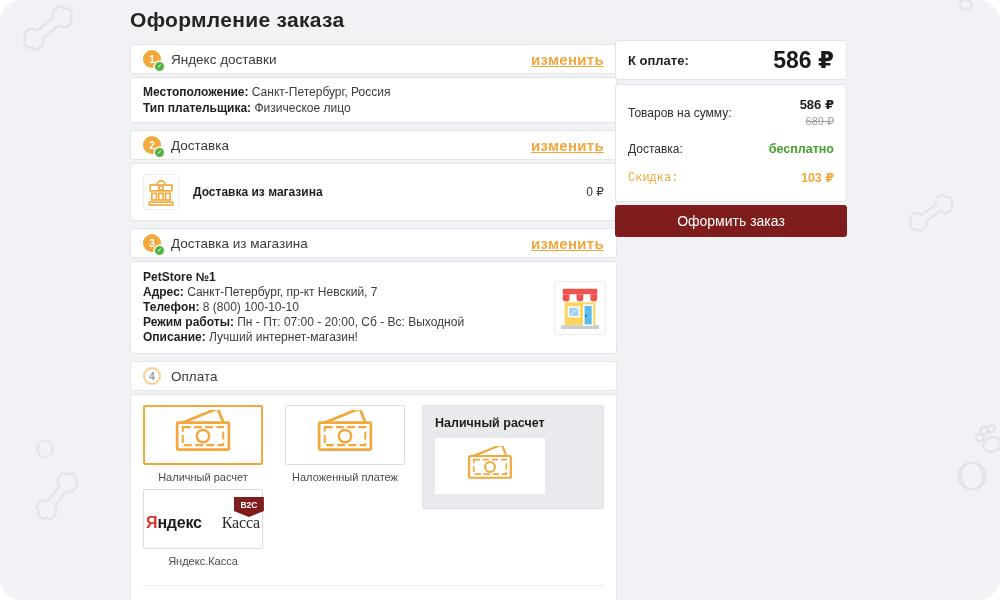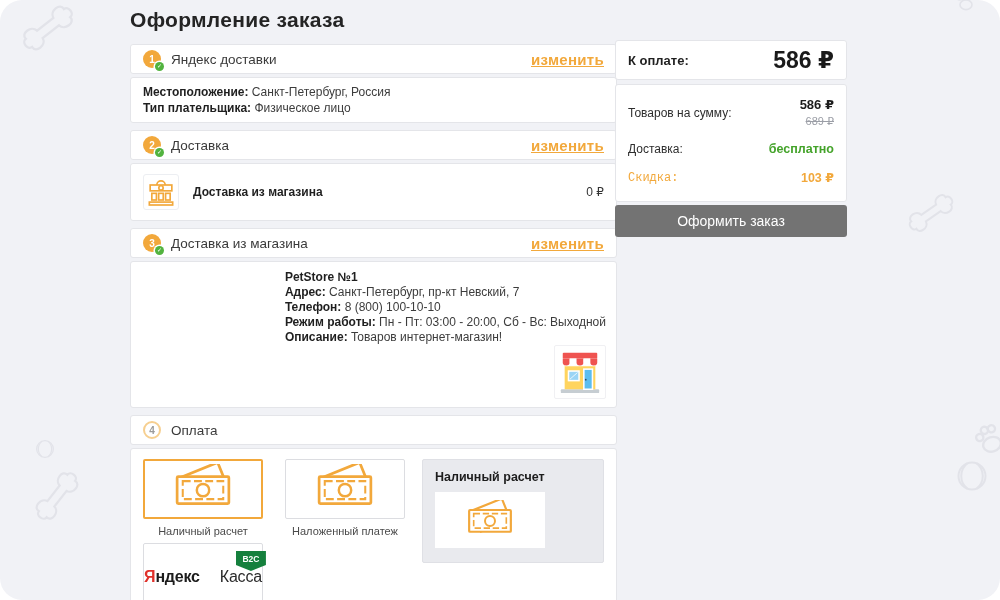--- a/index.html
+++ b/index.html
@@ -27,21 +27,21 @@
 
   .kv { font-size:12px; line-height:16px; color:#3c3c3c; }
   .kv b { color:#1f1f1f; }
 
   .dl-row { display:flex; align-items:center; gap:14px; padding:4px 0; }
   .icon-box { width:36px; height:36px; border:1px solid #eceef2; border-radius:3px;
     display:flex; align-items:center; justify-content:center; background:#fff; }
   .dl-label { font-size:12px; font-weight:700; color:#1f1f1f; }
   .dl-price { margin-left:auto; font-size:12px; font-weight:500; color:#333; }
 
-  .pickup-body { display:flex; align-items:flex-end; padding:8px 10px 8px 12px;flex-direction:column; }
+  .pickup-body { display:flex; align-items:center; padding:8px 10px 8px 12px; }
   .pickup-text { flex:1; font-size:12px; line-height:15px; color:#3c3c3c; }
   .pickup-text b { color:#1f1f1f; }
   .store-img { width:52px; height:54px; margin-left:8px; background:#fff; border:1px solid #f0f0f3; border-radius:2px; padding:2px; }
 
   .pay-body { padding:10px 12px 20px; }
   .pay-row { display:flex; align-items:flex-start; }
   .pay-opts { display:flex; flex-wrap:wrap; width:272px; column-gap:22px; }
   .pay-opt { width:120px; display:flex; flex-direction:column; align-items:center; margin-bottom:6px; }
   .tile { width:120px; height:60px; border:1px solid #dcdde1; border-radius:2px; background:#fff;
     display:flex; align-items:center; justify-content:center; cursor:pointer; }
@@ -49,42 +49,42 @@
   .pay-label { font-size:11px; color:#4a4a4a; margin-top:6px; }
   .info-panel { margin-left:auto; width:182px; background:#e9eaee; border:1px solid #dfe0e5;
     border-radius:2px; padding:10px 12px 14px; }
   .info-title { font-size:12.5px; font-weight:700; color:#1d1d1d; margin-bottom:8px; }
   .info-tilebox { width:110px; height:56px; background:#fff; display:flex; align-items:center; justify-content:center; }
 
   .ya-wrap { position:relative; margin-top:8px; }
   .ya-text { font-size:16px; letter-spacing:-.2px; white-space:nowrap; }
   .ya-first { color:#E0312B; font-weight:700; }
   .ya-rest { color:#1c1c1c; font-weight:700; }
-  .ya-second { color:#2b2b2b; font-weight:400; margin-left:20px; }
-  .b2c { position:absolute; top:-17px; right:-4px; width:30px; height:20px; background:#15803d;
+  .ya-second { color:#2b2b2b; font-weight:400; margin-left:20px;font-family:Liberation Serif, serif; }
+  .b2c { position:absolute; top:-17px; right:-4px; width:30px; height:20px; background:#7f1d1d;
     color:#fff; font-size:8.5px; font-weight:700; display:flex; justify-content:center; padding-top:3px;
     clip-path:polygon(0 0,100% 0,100% 70%,50% 100%,0 70%); }
 
   .pay-divider { border-top:1px solid #ebebee; margin:12px 0 12px; }
   .coupon-label { font-size:12px; color:#2e2e2e; font-weight:500; margin-bottom:8px; }
 
   .sidebar { position:absolute; left:615px; top:40px; width:232px; z-index:1; }
   .sb-card { background:#fff; border:1px solid #e4e5e9; border-radius:3px; }
   .sb-total { display:flex; align-items:center; padding:8px 12px; height:40px; margin-bottom:4px; }
   .sb-total-label { font-size:13px; font-weight:700; color:#1f1f1f; }
   .sb-total-value { margin-left:auto; font-size:23px; font-weight:800; color:#1a1a1a; }
   .sb-rows { padding:12px 12px 2px; margin-bottom:3px; }
   .sb-row { display:flex; align-items:center; margin-bottom:14px; font-size:12px; color:#2e2e2e; }
   .sb-right { margin-left:auto; display:flex; flex-direction:column; align-items:flex-end; }
   .sb-val { font-size:13px; font-weight:700; color:#1d1d1d; }
   .sb-old { font-size:11px; color:#9b9ea6; text-decoration:line-through; margin-top:3px; }
   .val-green { margin-left:auto; font-size:12.5px; font-weight:700; color:#44A32A; }
   .lbl-orange { color:#F2A83B; font-weight:500;font-family:Liberation Mono, monospace; }
   .val-orange { margin-left:auto; font-size:12.5px; font-weight:700; color:#F2A83B; }
-  .checkout-btn { width:100%; height:32px; background:#737373; color:#fff; border:none; border-radius:3px;
+  .checkout-btn { width:100%; height:32px; background:#7f1d1d; color:#fff; border:none; border-radius:3px;
     font-size:14px; font-weight:500; font-family:inherit; cursor:pointer; }
 </style>
 </head>
 <body>
 
 <div class="canvas">
 
   <svg class="bg-decor" width="1000" height="600" viewBox="0 0 1000 600">
     <g fill="none" stroke="#e2e3e9" stroke-width="2">
       <g transform="translate(48,28) rotate(-38) scale(1.15)">
@@ -174,22 +174,22 @@
           <span class="chk">✓</span>
         </span>
         <span class="sec-title">Доставка из магазина</span>
         <a class="sec-action">изменить</a>
       </div>
       <div class="sec-body pickup-body">
         <div class="pickup-text">
           <div><b>PetStore №1</b></div>
           <div><b>Адрес:</b><span> Санкт-Петербург, пр-кт Невский, 7</span></div>
           <div><b>Телефон:</b><span> 8 (800) 100-10-10</span></div>
-          <div><b>Режим работы:</b><span> Пн - Пт: 03:00 - 20:00, Сб - Вс: Выходной</span></div>
-          <div><b>Описание:</b><span> Товаров интернет-магазин!</span></div>
+          <div><b>Режим работы:</b><span> Пн - Пт: 07:00 - 20:00, Сб - Вс: Выходной</span></div>
+          <div><b>Описание:</b><span> Лучший интернет-магазин!</span></div>
         </div>
         <span class="store-img">
           <svg width="46" height="48" viewBox="0 0 48 50">
             <rect x="4" y="43" width="40" height="4" rx="1" fill="#c6cdd2"></rect>
             <rect x="8" y="17" width="32" height="26" fill="#FFD45E"></rect>
             <rect x="8" y="15" width="32" height="4" fill="#fdfdfd"></rect>
             <rect x="6" y="5" width="36" height="6" rx="1" fill="#EF5350"></rect>
             <path d="M6,11 h7.2 v4 a3.6,3.2 0 0 1 -7.2,0 z" fill="#EF5350"></path>
             <path d="M13.2,11 h7.2 v4 a3.6,3.2 0 0 1 -7.2,0 z" fill="#ffffff"></path>
             <path d="M20.4,11 h7.2 v4 a3.6,3.2 0 0 1 -7.2,0 z" fill="#EF5350"></path>

